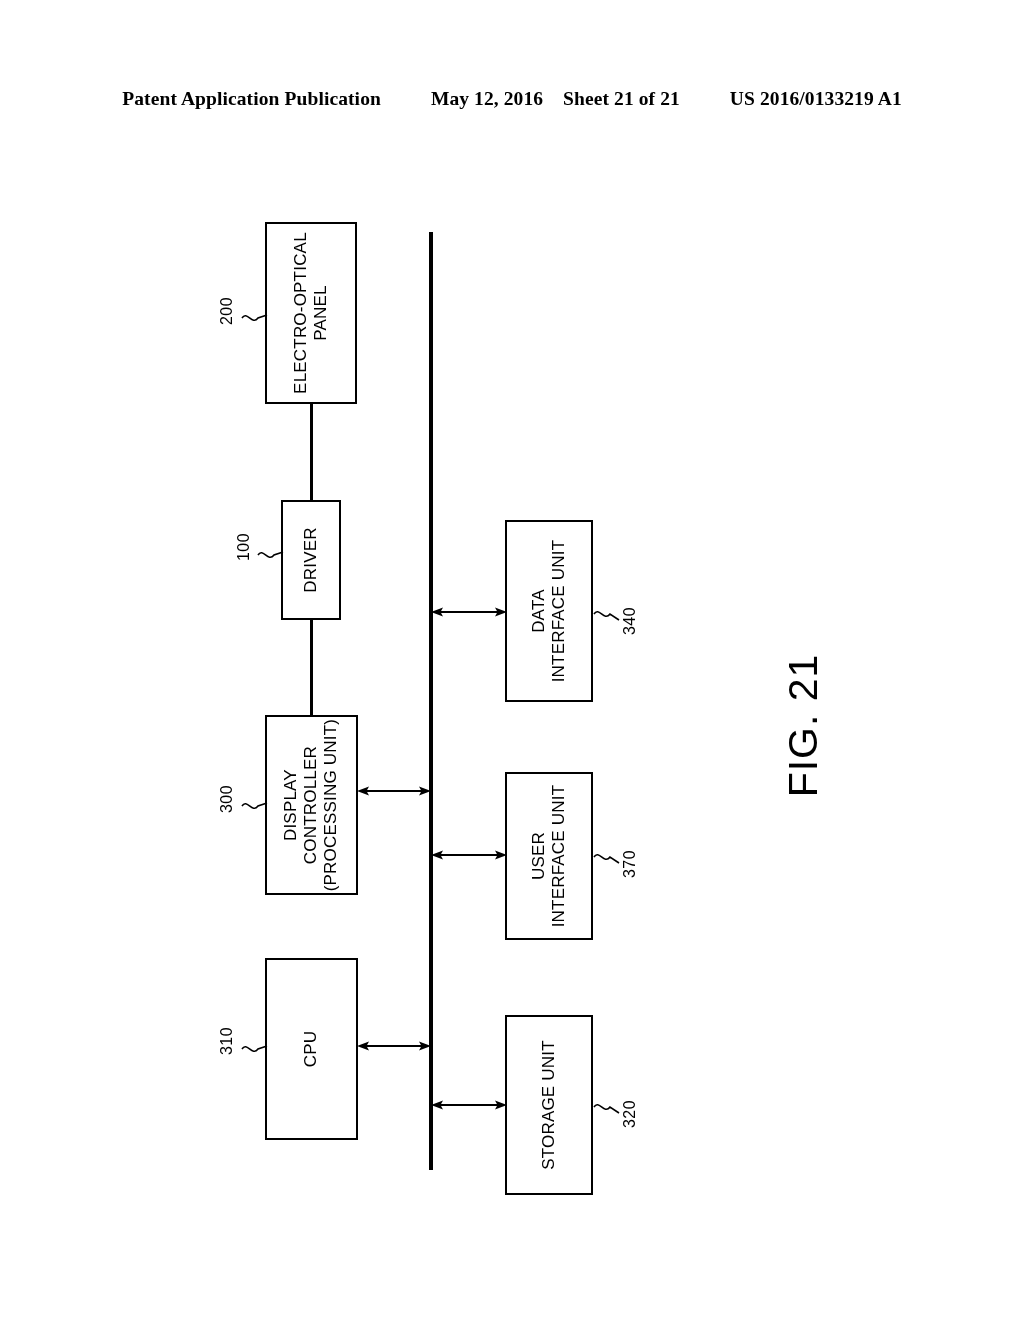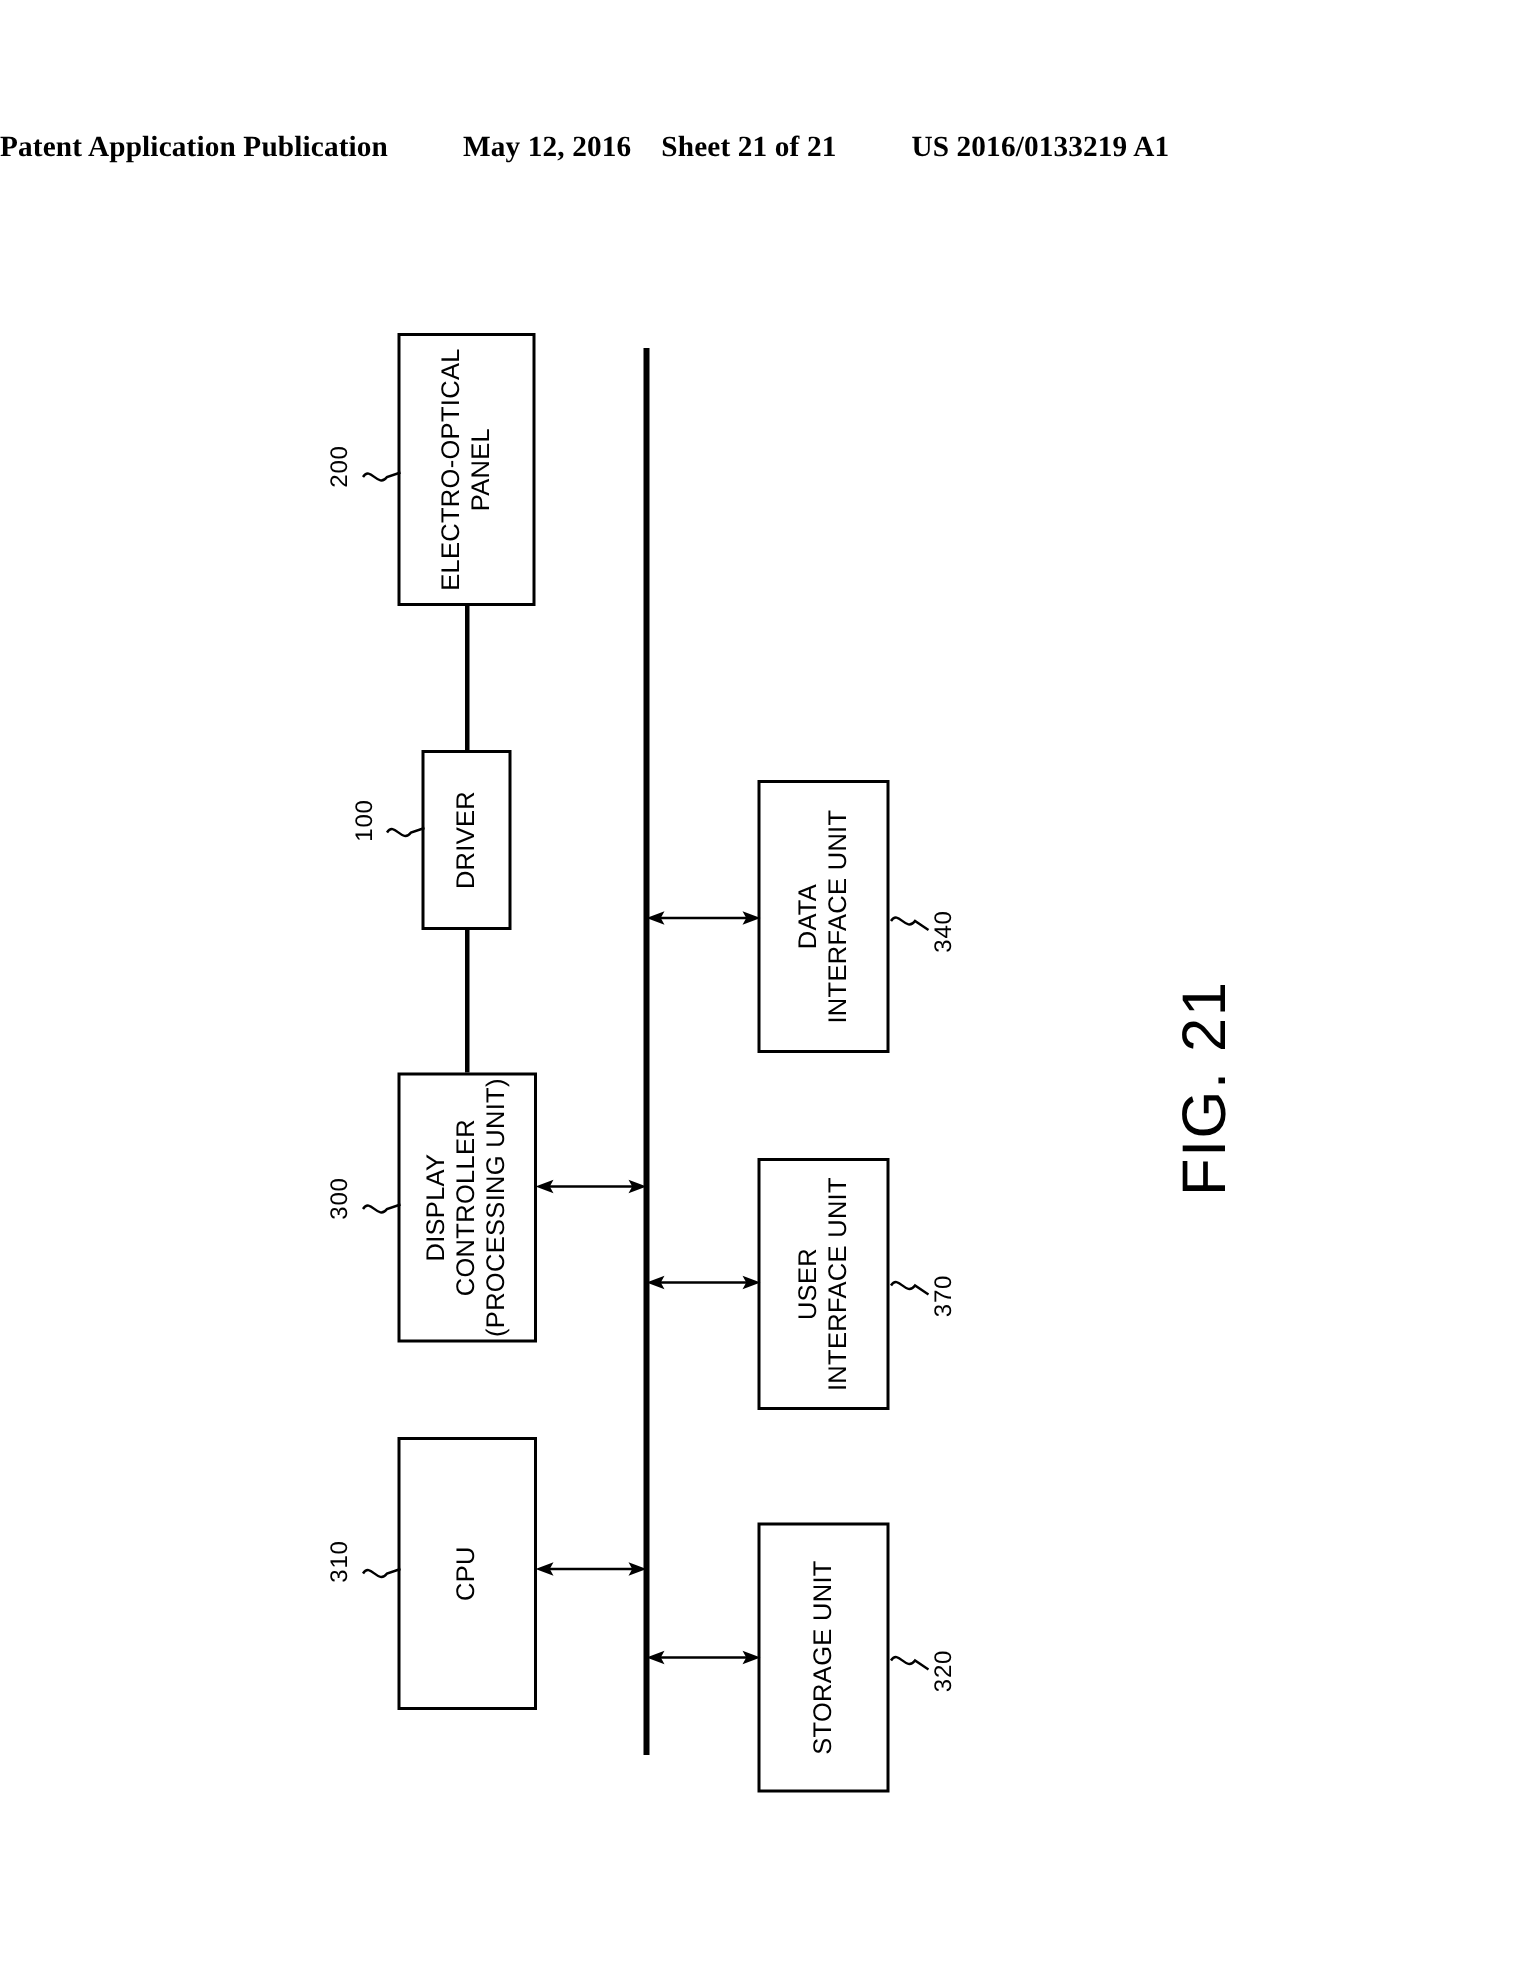--- a/index.html
+++ b/index.html
@@ -20,21 +20,21 @@
     background: #ffffff;
     overflow: hidden;
   }
 
   
   .pub-header {
     position: absolute;
     top: 88px;
     left: 0;
     width: 1024px;
-    text-align: left;
+    text-align: center;
     font-family: "Liberation Serif", serif;
     font-weight: bold;
     font-size: 19.5px;
     letter-spacing: 0.1px;
     white-space: nowrap;
     color: #000;
   }
   .pub-header .seg { display: inline-block; }
   .gap-lg { display: inline-block; width: 40px; }
   .gap-sm { display: inline-block; width: 10px; }

